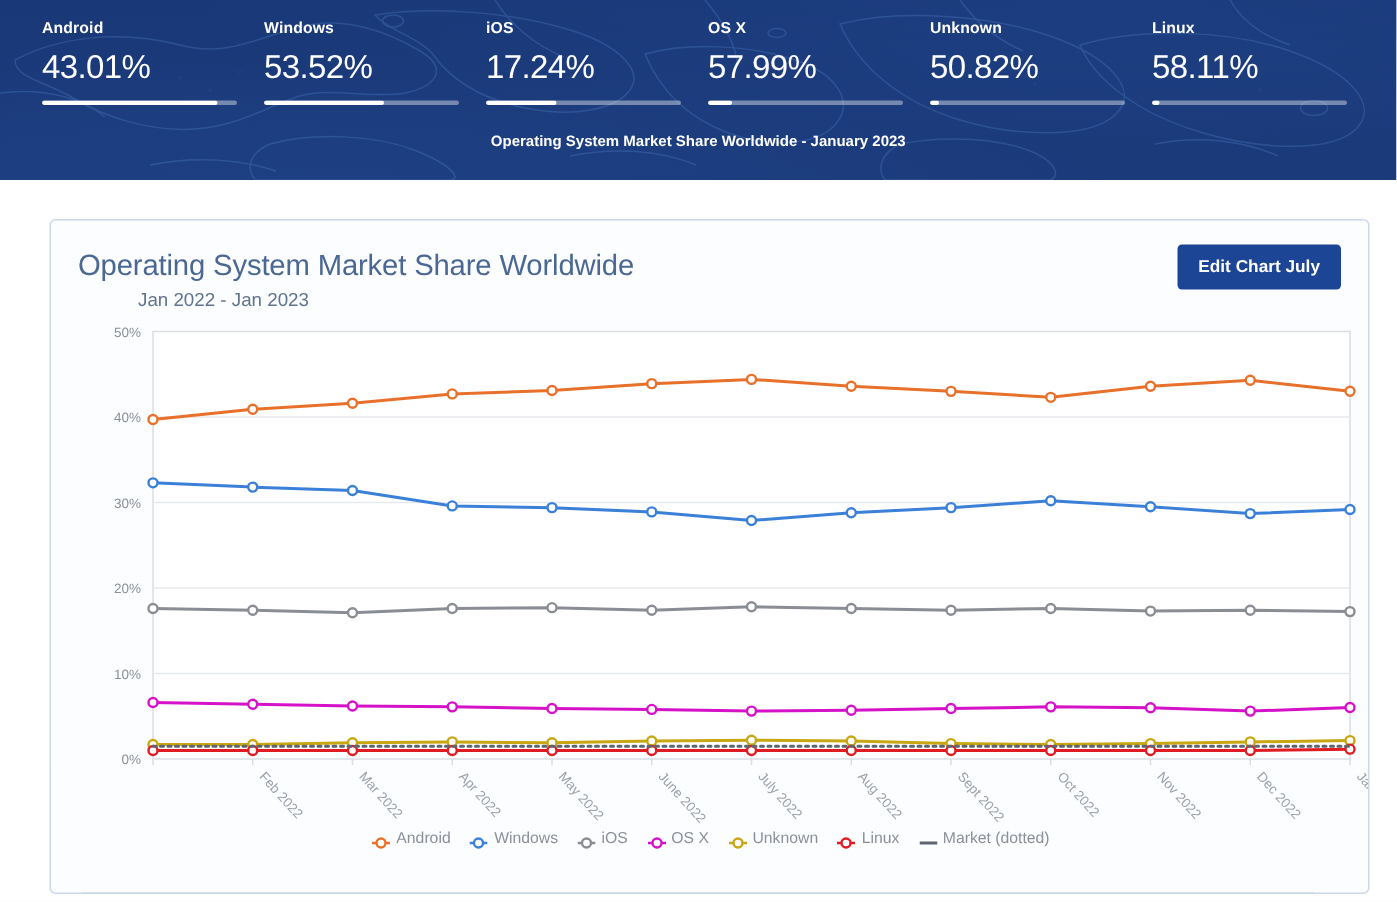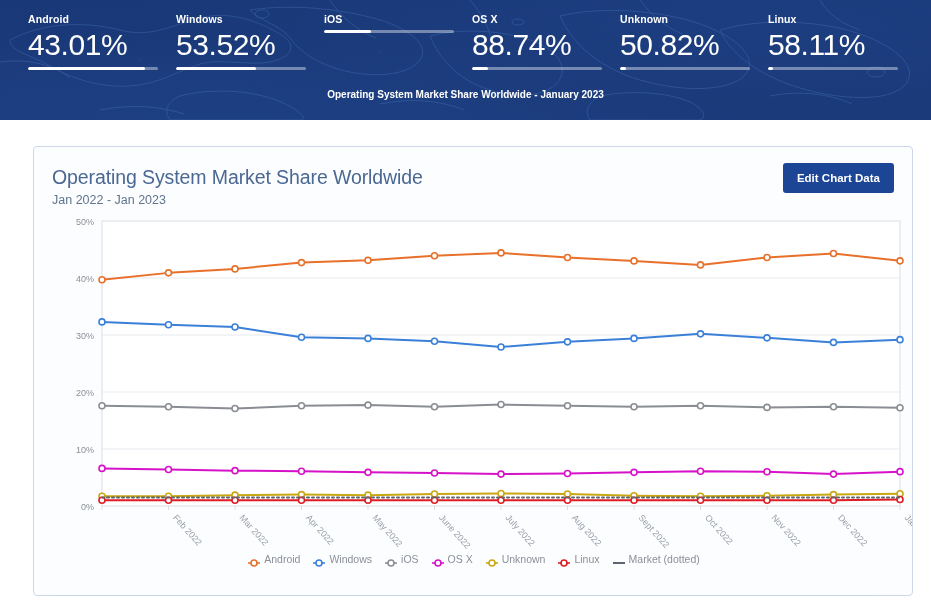--- a/index.html
+++ b/index.html
@@ -39,21 +39,21 @@
   .stat-label {
     color:#ffffff;
     font-size:10.5px;
     font-weight:bold;
     letter-spacing:.1px;
     line-height:14px;
     margin-bottom:1px;
   }
   .stat-value {
     color:#ffffff;
-    font-size:30px;
+    font-size:22px;
     font-weight:300;
     line-height:36px;
     letter-spacing:-.4px;
     white-space:nowrap;
   }
   .stat-bar {
     position:relative;
     margin-top:4px;
     height:3px;
     width:130px;
@@ -97,20 +97,21 @@
     font-size:19.5px;
     font-weight:400;
     line-height:25px;
     letter-spacing:-.1px;
   }
   #chart-subtitle {
     color:#60748f;
     font-size:12.5px;
     line-height:18px;
     margin-top:1px;
+    margin-left:40px;
   }
   #edit-chart-data {
     position:absolute;
     right:18px; top:16px;
     background:#1c4596;
     color:#ffffff;
     font-size:11.5px;
     font-weight:bold;
     border:none;
     border-radius:3px;
@@ -208,27 +209,28 @@
       </div>
       <div class="stat">
         <div class="stat-label">Windows</div>
         <div class="stat-value">53.52%</div>
         <div class="stat-bar">
           <i style="width:61.278%"></i>
         </div>
       </div>
       <div class="stat">
         <div class="stat-label">iOS</div>
+        <div class="stat-value">17.24%</div>
         <div class="stat-bar">
           <i style="width:36.204%"></i>
         </div>
       </div>
       <div class="stat">
         <div class="stat-label">OS X</div>
-        <div class="stat-value">88.74%</div>
+        <div class="stat-value">57.99%</div>
         <div class="stat-bar">
           <i style="width:12.663%"></i>
         </div>
       </div>
       <div class="stat">
         <div class="stat-label">Unknown</div>
         <div class="stat-value">50.82%</div>
         <div class="stat-bar">
           <i style="width:4.515%"></i>
         </div>
@@ -245,21 +247,21 @@
   <div id="header-caption">Operating System Market Share Worldwide - January 2023</div>
 </div>
 
 <div id="page">
 
   <div id="chart-card">
 
     <div id="card-header">
       <div id="chart-title">Operating System Market Share Worldwide</div>
       <div id="chart-subtitle">Jan 2022 - Jan 2023</div>
-      <button id="edit-chart-data">Edit Chart Data</button>
+      <button id="edit-chart-data">Edit Chart July</button>
     </div>
 
     <div id="plot-wrap">
 
 
       <svg id="plot-svg" width="880" height="384">
           <rect x="68" y="8" width="798" height="285" fill="#ffffff" stroke="#d9dee4" stroke-width="1"></rect>
           <text x="60" y="296.5" text-anchor="end" font-size="9" fill="#8a8f98" font-family="&quot;Liberation Sans&quot;, sans-serif">0%</text>
           <line x1="68" y1="236" x2="866" y2="236" stroke="#e6e9ee" stroke-width="1"></line>
           <text x="60" y="239.5" text-anchor="end" font-size="9" fill="#8a8f98" font-family="&quot;Liberation Sans&quot;, sans-serif">10%</text>

